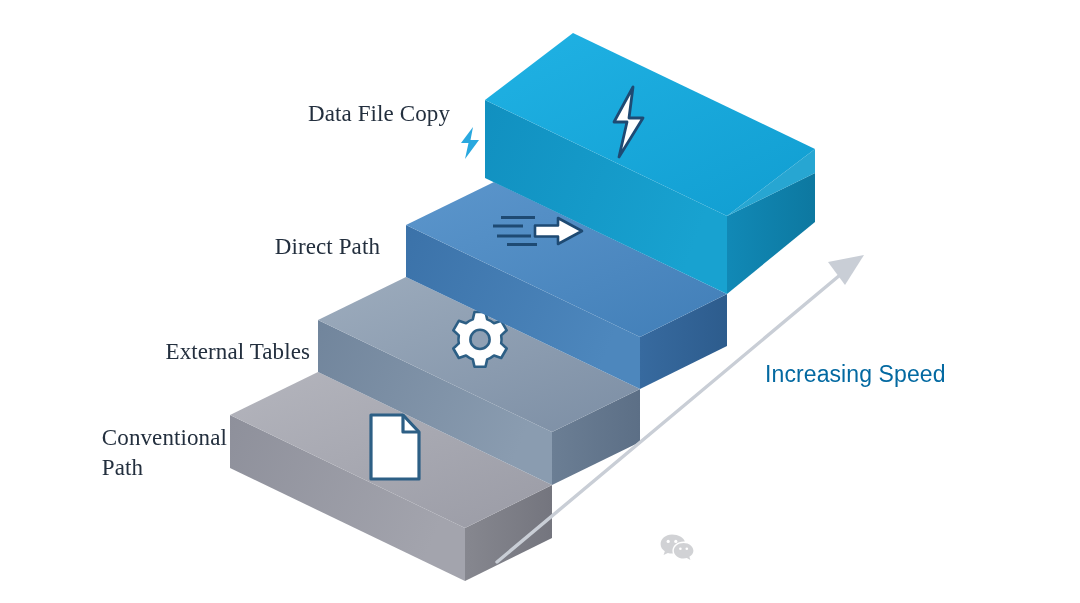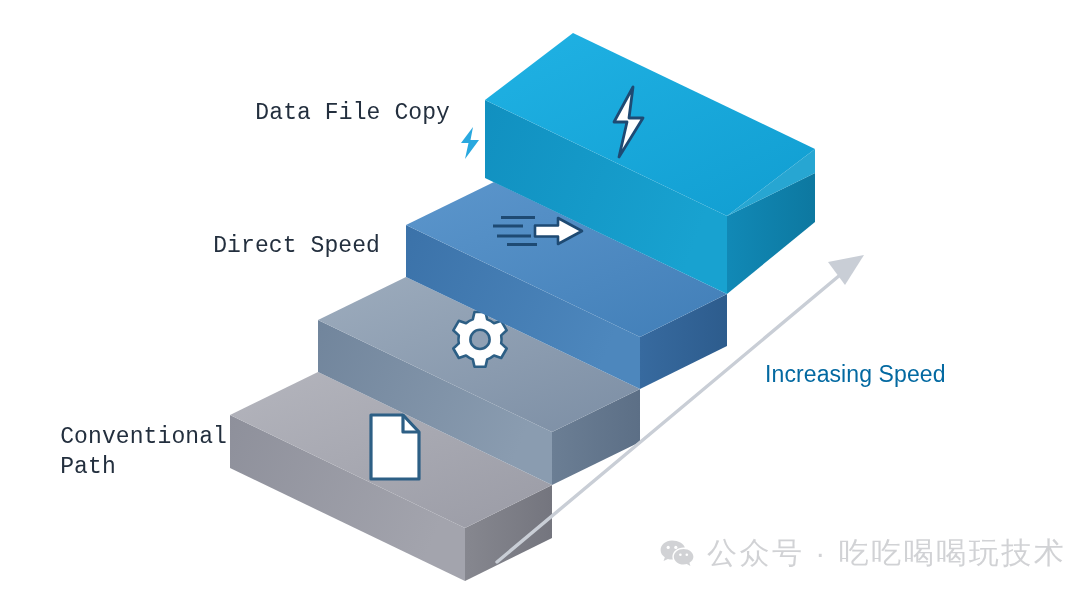--- a/index.html
+++ b/index.html
@@ -28,21 +28,21 @@
     display: block;
   }
   .step-label {
     position: absolute;
     color: #232f3e;
     font-size: 23px;
     line-height: 1.28;
     letter-spacing: 0.1px;
     white-space: pre-line;
     text-align: right;
-    font-family: Liberation Mono, monospace;
+    font-family: Liberation Serif, serif;
   }
   .label-row {
     display: flex;
     align-items: center;
     justify-content: flex-end;
     gap: 8px;
   }
   #label-0 { right: 853px; top: 394px; text-align: left; }
   #label-1 { right: 770px; top: 308px; }
   #label-2 { right: 700px; top: 203px; }
@@ -203,23 +203,26 @@
       <line x1="497" y1="562" x2="840" y2="275" stroke="#c9ced6" stroke-width="3.4" stroke-linecap="round"></line>
       <polygon points="864,255 828,262 845,285" fill="#c9ced6"></polygon>
     </g>
   </svg>
 
   <div class="step-label" id="label-0">
     <span>Conventional
 Path</span>
   </div>
 
+  <div class="step-label" id="label-1">
+    <span>External Tables</span>
+  </div>
 
   <div class="step-label" id="label-2">
-    <span>Direct Speed</span>
+    <span>Direct Path</span>
   </div>
 
   <div class="step-label label-row" id="label-3">
     <span>Data File Copy</span>
     <span class="bolt-badge">
       <svg viewBox="0 0 24 34" width="24" height="34">
         <path d="M15,1 L3,17 L10.5,17 L7,33 L21,14 L12.5,14 Z" fill="#29a8df"></path>
       </svg>
     </span>
   </div>
@@ -235,16 +238,15 @@
                  C24,8.4 24.4,8.4 24.8,8.5 C23.7,4.4 18.4,1.5 12,1.5 Z" fill="#b6b8bc"></path>
         <circle cx="8.2" cy="8.4" r="1.6" fill="#ffffff"></circle>
         <circle cx="15.8" cy="8.4" r="1.6" fill="#ffffff"></circle>
         <path d="M33.4,17.8 C33.4,13.5 29,10 23.6,10 C18.2,10 13.8,13.5 13.8,17.8
                  C13.8,22.1 18.2,25.6 23.6,25.6 C24.7,25.6 25.8,25.4 26.8,25.1
                  L30.4,27 L29.4,23.8 C31.8,22.4 33.4,20.3 33.4,17.8 Z" fill="#b6b8bc"></path>
         <circle cx="20.4" cy="15.8" r="1.3" fill="#ffffff"></circle>
         <circle cx="26.8" cy="15.8" r="1.3" fill="#ffffff"></circle>
       </svg>
     </span>
-    <span class="wm-text">公众号 · 吃吃喝喝玩技术</span>
   </div>
 
 </div>
 
 </body></html>

